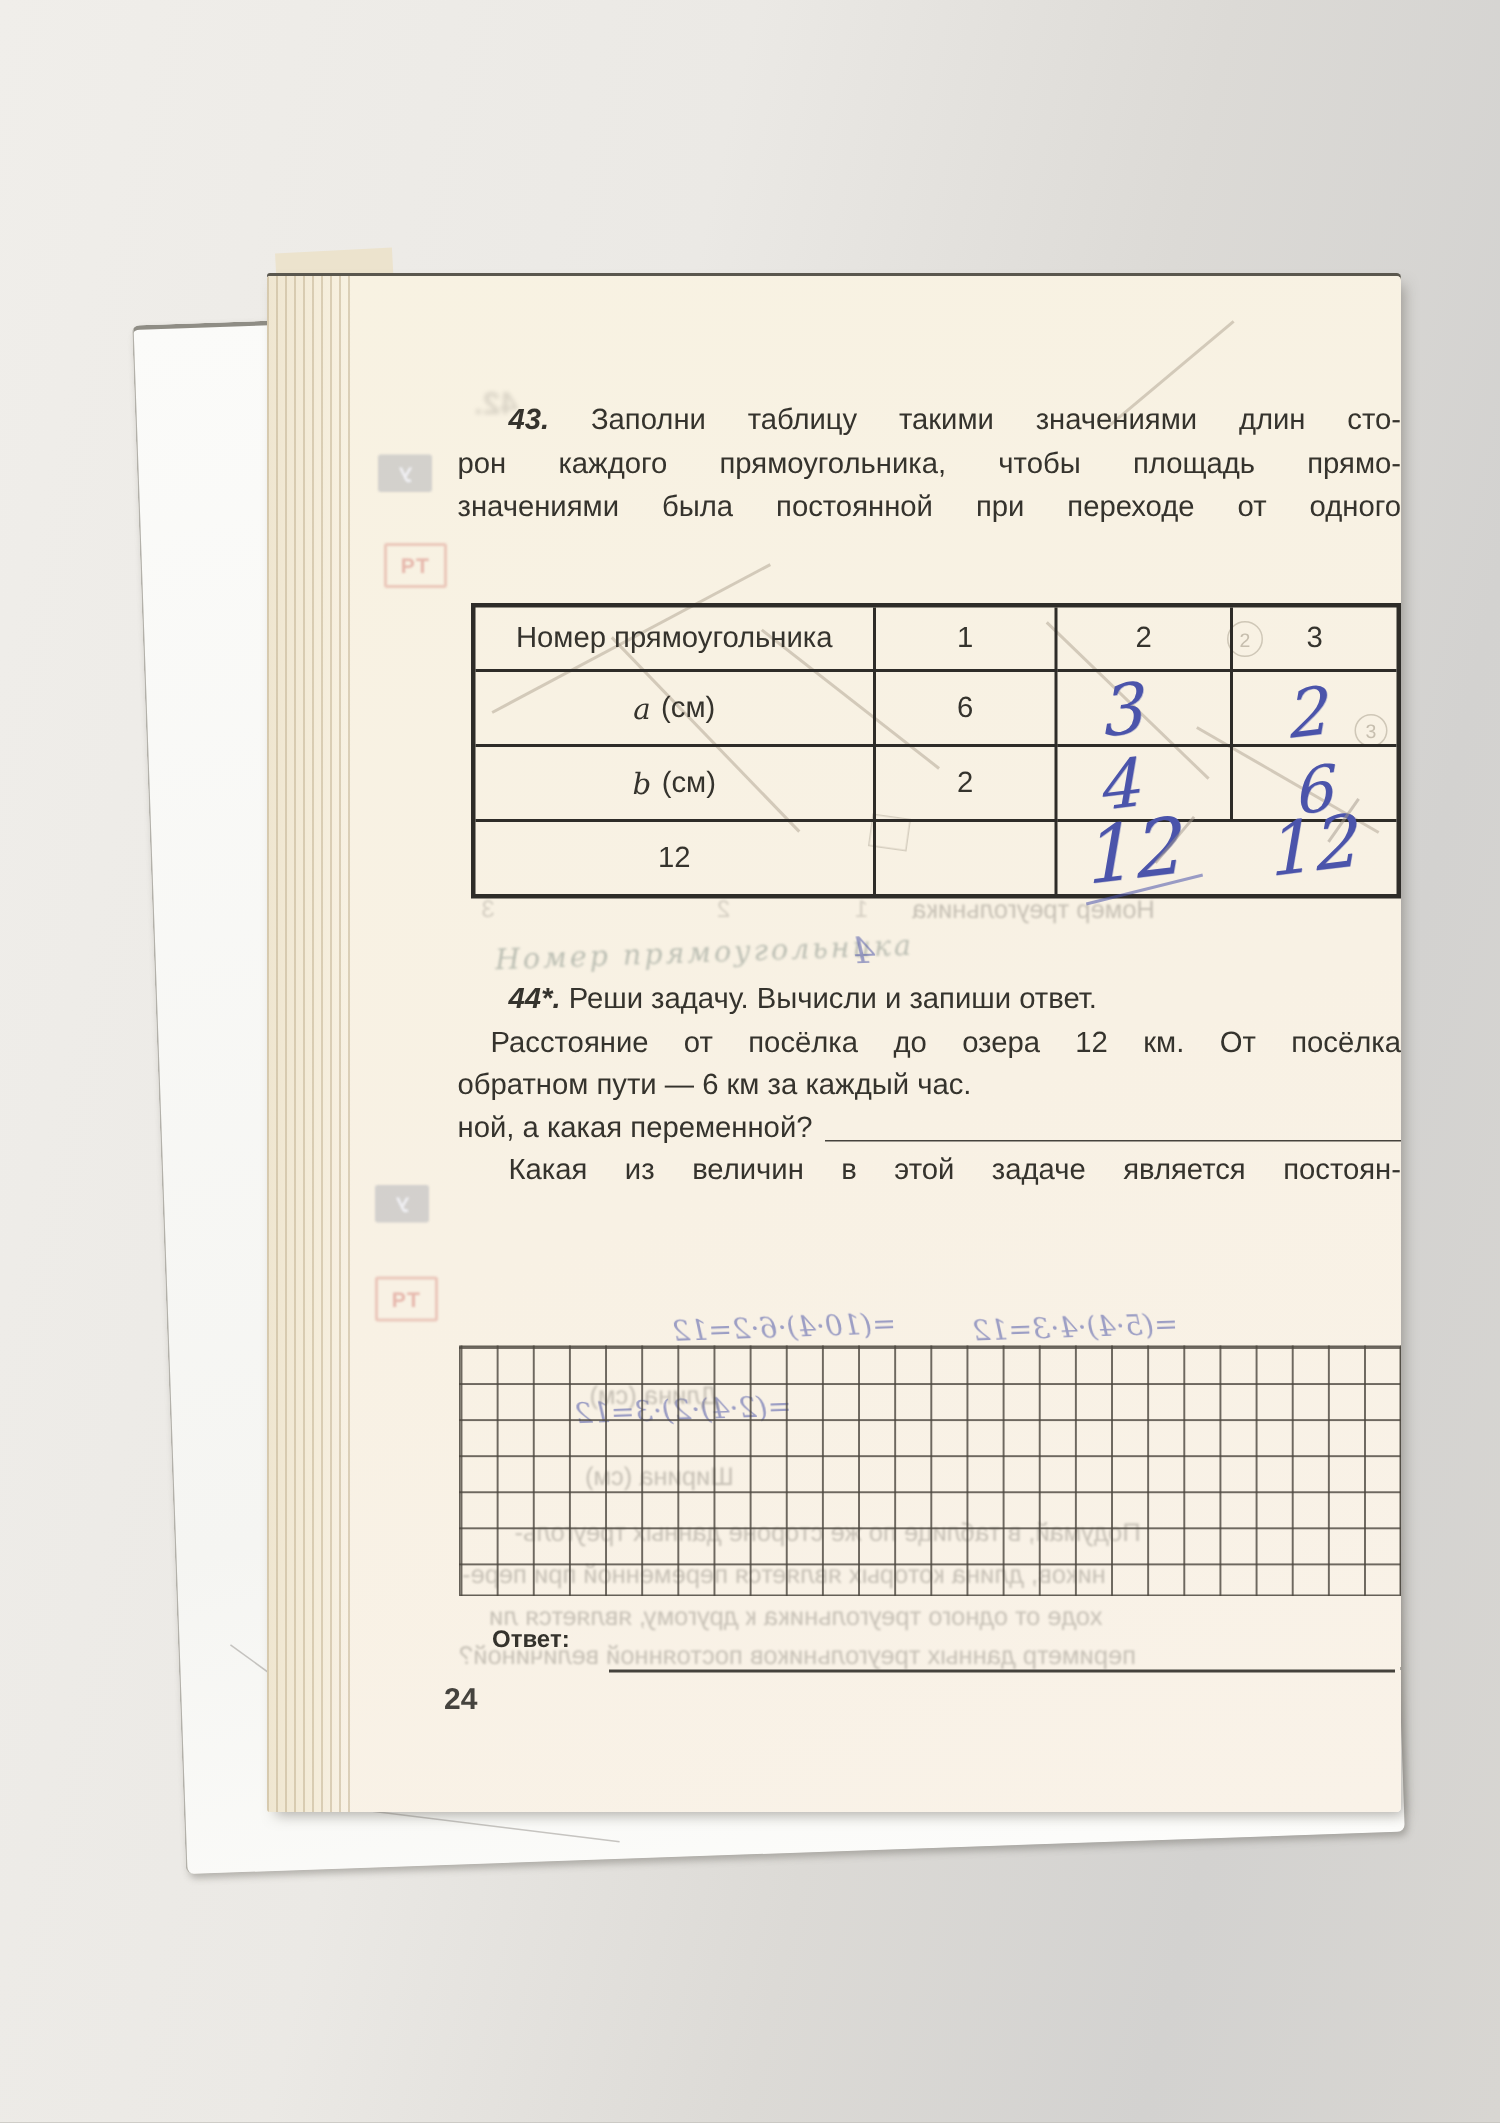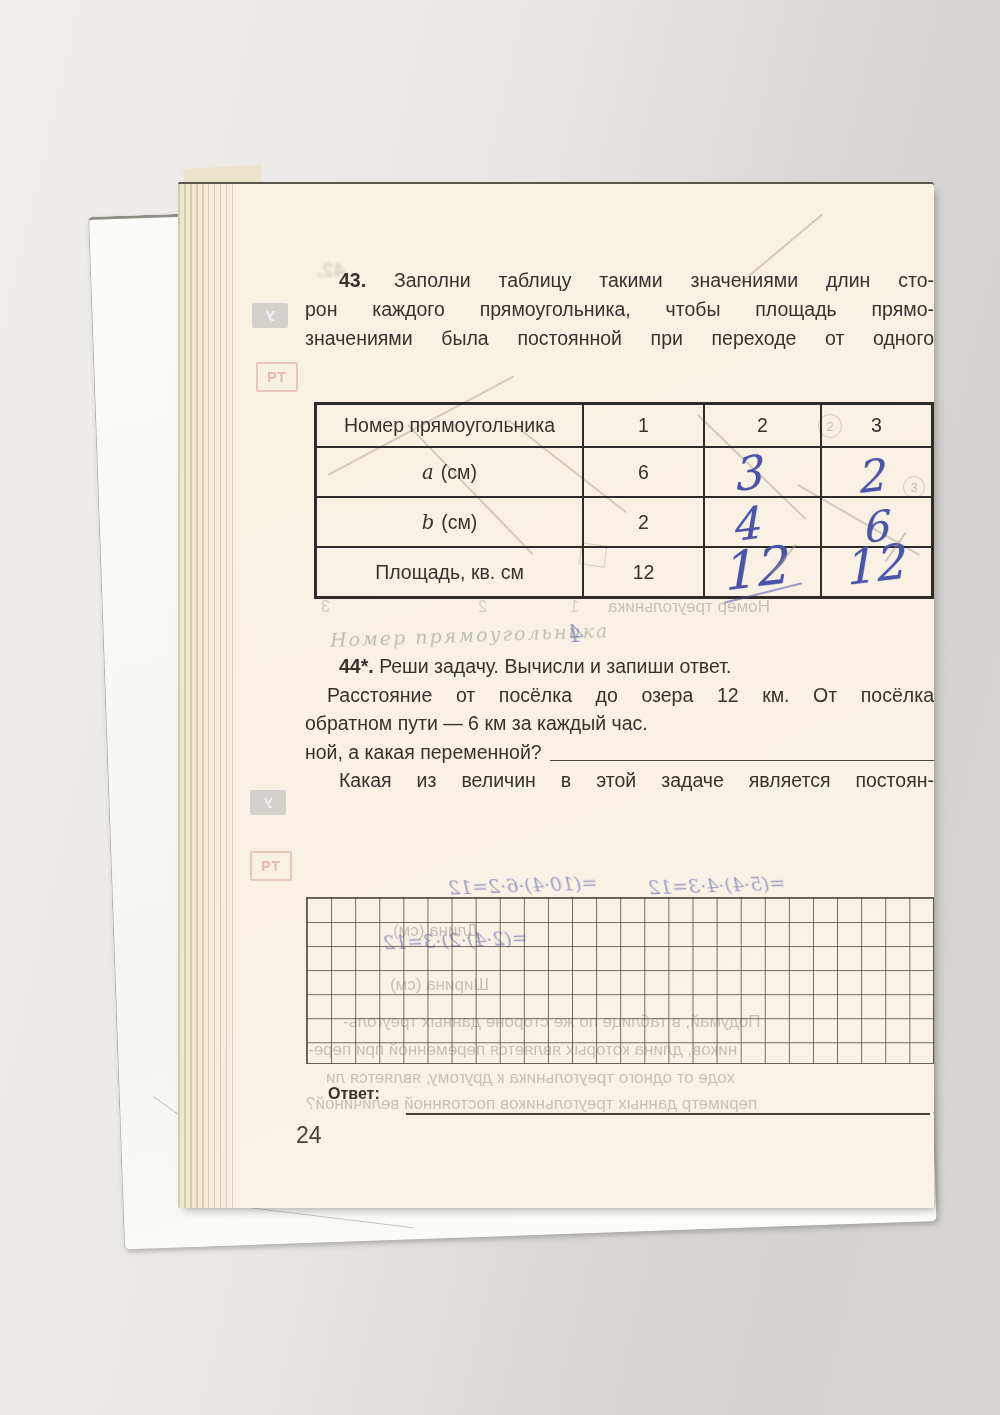--- a/index.html
+++ b/index.html
@@ -23,21 +23,21 @@
     box-shadow:0 -2px 0 0 #5a574e,4px 4px 9px -2px rgba(100,96,88,.5);}
   .stack-edge{position:absolute;left:0;top:0;bottom:0;width:56px;
     background:
       repeating-linear-gradient(90deg,rgba(190,173,140,.5) 0 1.5px,rgba(248,242,228,0) 1.5px 6px),
       linear-gradient(90deg,#efe6d0 0%,#f4ecd9 55%,rgba(248,242,226,0) 100%);}
   .block{position:absolute;left:127px;width:629px;color:#35332d;font-size:19.5px;}
   .t43{top:82px;line-height:29px;}
   .t44{top:468px;line-height:28.5px;}
   .line{white-space:normal;}
   .jl{text-align:justify;text-align-last:justify;}
-  .num{font-weight:bold;}
+  .num{font-weight:bold;font-style:italic;}
   .ind34{text-indent:34px;}
   .ind22{text-indent:22px;}
   .l6{display:flex;}
   .l6 .fill{flex:1;margin:0 0 5px 8px;border-bottom:1.8px solid #45423c;}
   
   .tbl{position:absolute;left:136px;top:218px;width:620px;height:197px;box-sizing:border-box;
     border:3px solid #2e2c28;display:grid;grid-template-columns:267px 121px 117px 1fr;
     grid-template-rows:43px 50px 50px 1fr;}
   .cell{border-right:2px solid #2e2c28;border-bottom:2px solid #2e2c28;
     display:flex;align-items:center;justify-content:center;
@@ -55,21 +55,21 @@
   .sqgrid{position:absolute;left:128px;top:713px;width:628px;height:167px;box-sizing:border-box;
     border:1.2px solid rgba(75,70,62,.85);
     background-image:
       linear-gradient(to right,rgba(75,70,62,.8) 1px,transparent 1px),
       linear-gradient(to bottom,rgba(75,70,62,.8) 1px,transparent 1px);
     background-size:24.1px 24.05px;}
   
   .ansl{position:absolute;left:150px;top:901px;font-weight:bold;font-size:16px;color:#35332d;}
   .ansline{position:absolute;left:228px;top:929px;width:524px;border-top:2px solid #45423c;}
   .ansdot{position:absolute;left:754px;top:913px;font-size:19px;color:#35332d;}
-  .pgnum{position:absolute;left:118px;top:938px;font-size:23px;color:#45433e;}
+  .pgnum{position:absolute;left:118px;top:938px;font-size:20px;color:#45433e;font-weight:bold;}
   
   .mk{position:absolute;display:flex;align-items:center;justify-content:center;
     font-size:14px;font-weight:bold;letter-spacing:1px;border-radius:2px;filter:blur(.6px);}
   .mk-u{width:36px;height:25px;background:rgba(150,156,168,.38);
     color:rgba(246,246,250,.85);transform:scaleX(-1);}
   .mk-rt{width:38px;height:26px;border:2px solid rgba(219,148,138,.45);
     color:rgba(219,148,138,.62);}
   .mku1{left:74px;top:119px;} .mkrt1{left:78px;top:178px;}
   .mku2{left:72px;top:606px;} .mkrt2{left:72px;top:667px;}
   
@@ -169,21 +169,20 @@
       <div class="cell lastc"></div>
 
       <div class="cell">
           <span class="varl">b</span>
           <span>(см)</span>
         </div>
       <div class="cell">2</div>
       <div class="cell"></div>
       <div class="cell lastc"></div>
 
-      <div class="cell lastr">Площадь, кв. см</div>
       <div class="cell lastr">12</div>
       <div class="cell lastr"></div>
       <div class="cell lastr lastc"></div>
     </div>
 
     <span class="hw" style="left:558px;top:266px;font-size:46px;">3</span>
     <span class="hw" style="left:682px;top:270px;font-size:44px;">2</span>
     <span class="hw" style="left:557px;top:318px;font-size:44px;">4</span>
     <span class="hw" style="left:687px;top:322px;font-size:42px;">6</span>
     <span class="hw" style="left:547px;top:358px;font-size:52px;">12</span>

